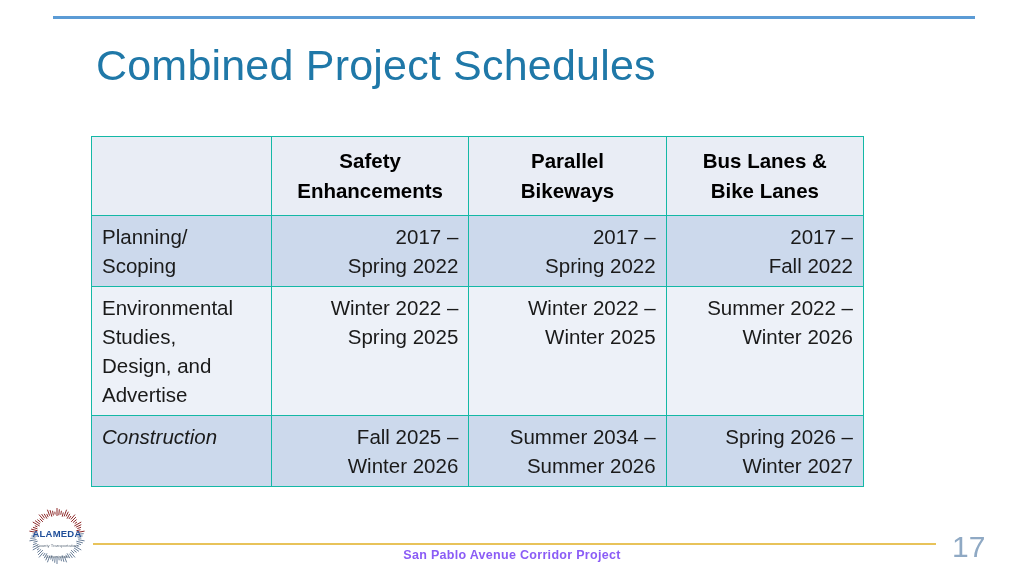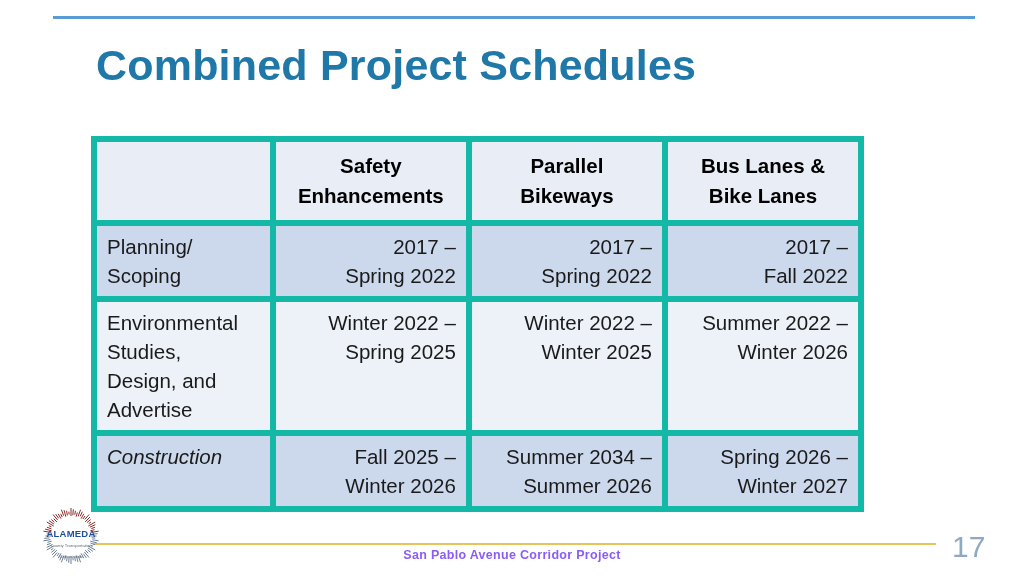--- a/index.html
+++ b/index.html
@@ -28,35 +28,35 @@
   
   .slide-title {
     position: absolute;
     left: 96px;
     top: 38px;
     width: 840px;
     font-size: 43px;
     line-height: 54px;
     color: #1f78a8;
     letter-spacing: 0.2px;
-    font-weight: 700;
+    font-weight: 400;
     white-space: nowrap;
   }
 
   
   .schedule-table {
     position: absolute;
     left: 91px;
     top: 136px;
     width: 773px;
     border-collapse: collapse;
     table-layout: fixed;
   }
   .schedule-table td {
-    border: 6px solid #14b8a6;
+    border: 1px solid #14b8a6;
     padding: 0;
     vertical-align: top;
     box-sizing: border-box;
   }
   .col-label  { width: 176px; }
   .col-data   { width: 193px; }
 
   .row-header td { background: #e9edf5; height: 70px; }
   .row-odd    td { background: #ccd9ec; }
   .row-even   td { background: #edf1f8; }
@@ -108,21 +108,21 @@
     top: 530px;
     width: 60px;
     font-size: 30px;
     color: #8fa9c4;
     text-align: left;
   }
 
   
   .logo {
     position: absolute;
-    left: 38px;
+    left: 24px;
     top: 506px;
     width: 66px;
     height: 60px;
   }
   .logo svg { display: block; }
   .logo-word {
     position: absolute;
     left: 0;
     top: 22px;
     width: 66px;

